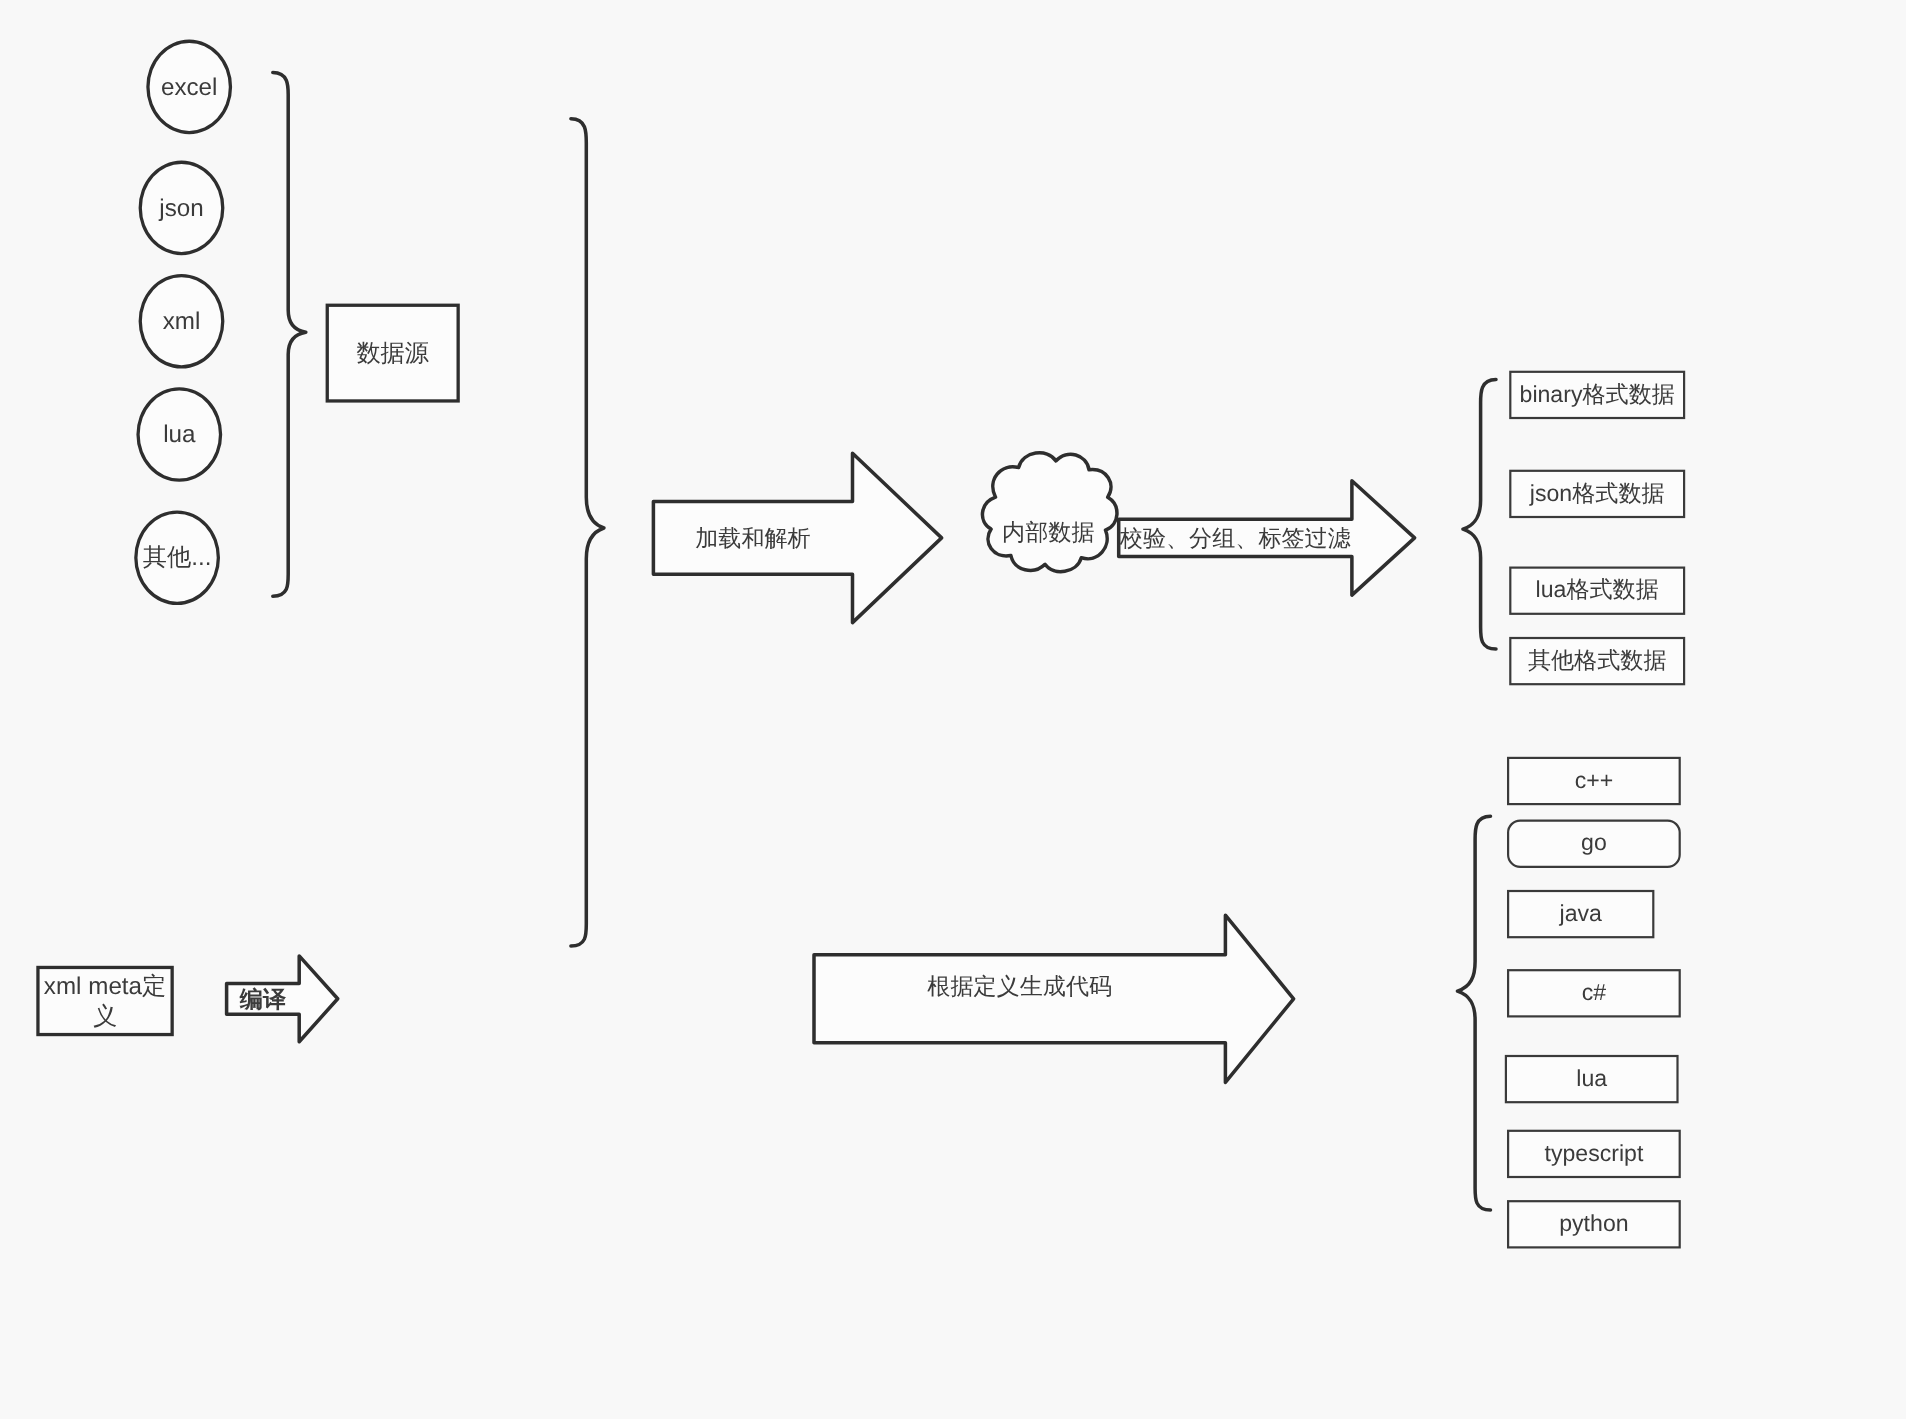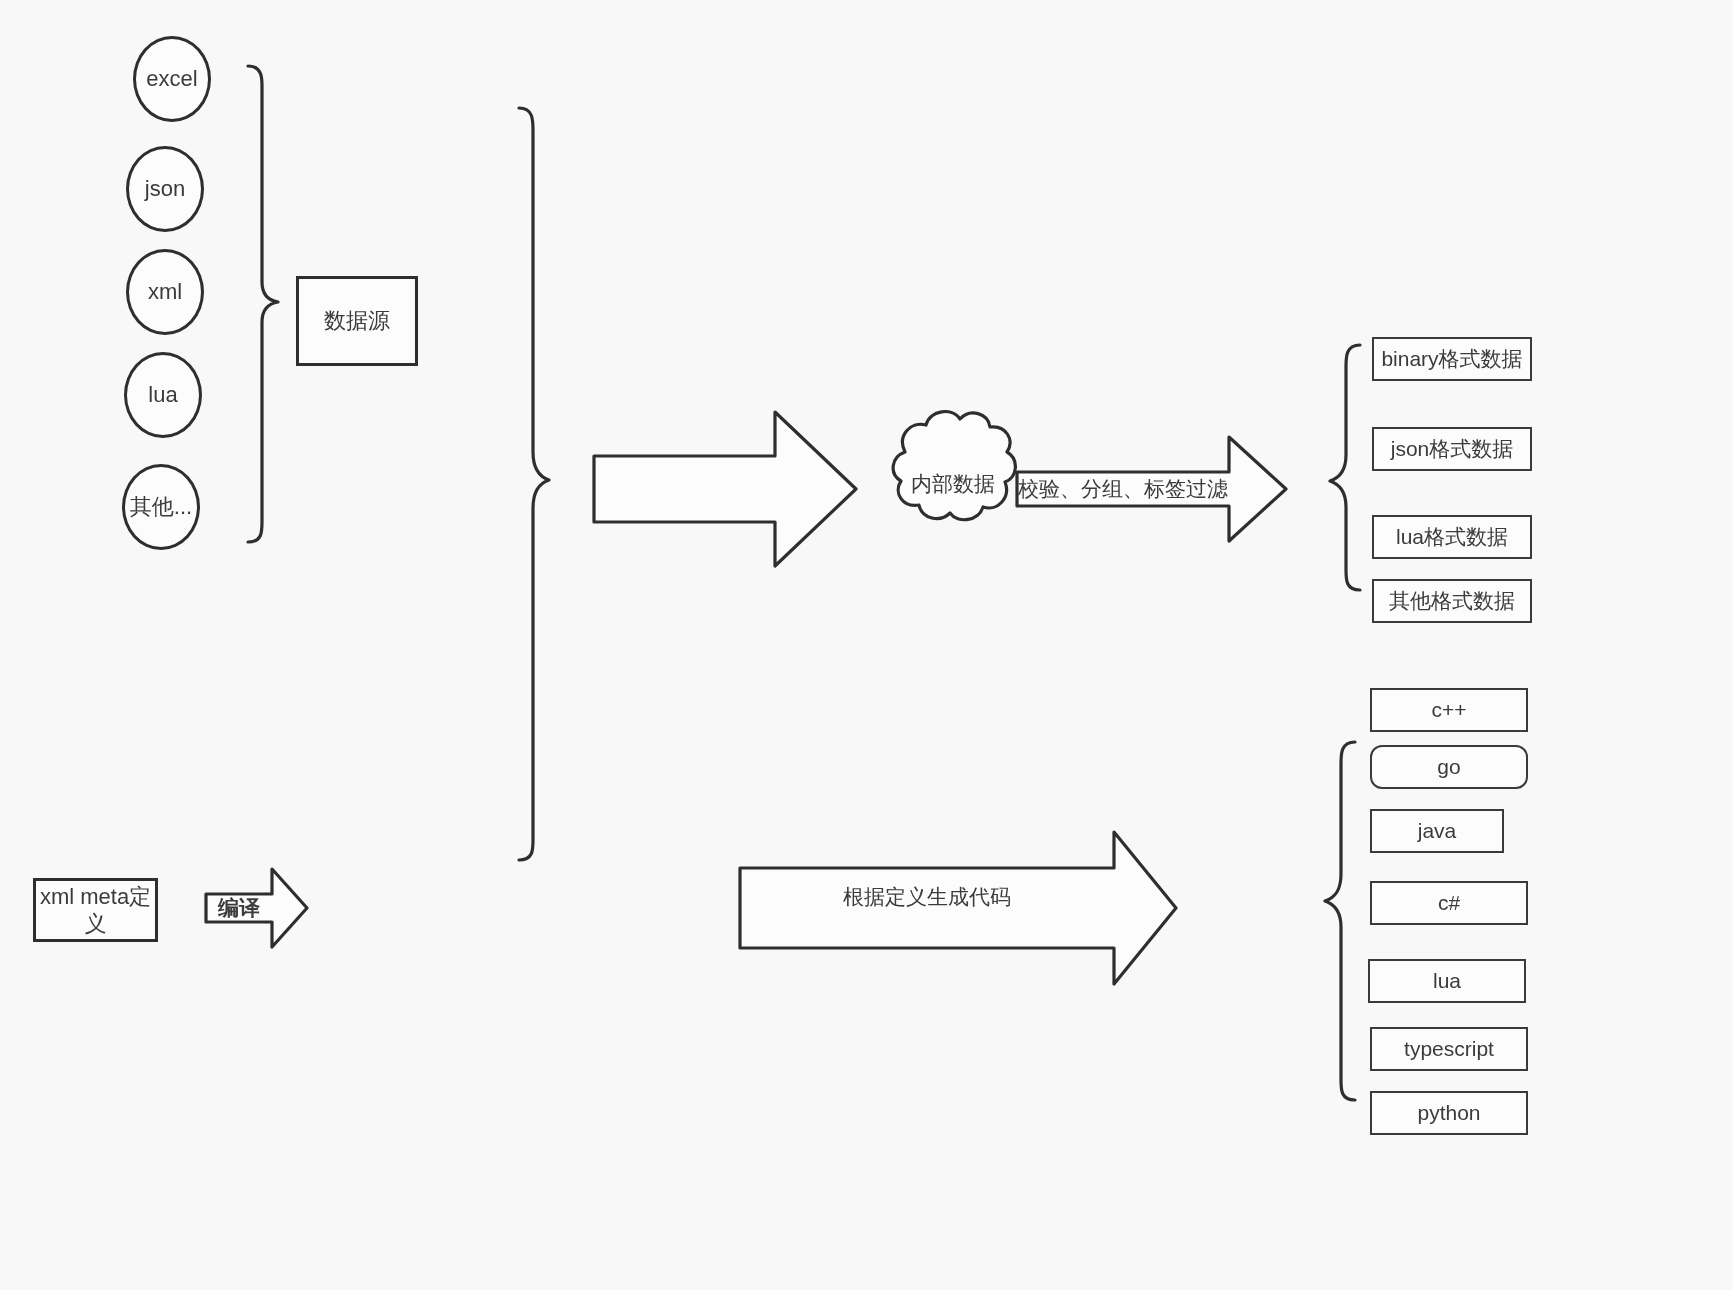--- a/index.html
+++ b/index.html
@@ -154,20 +154,21 @@
     <span>lua</span>
   </div>
   <div class="node ellipse" style="left:122px;top:464px;width:78px;height:86px;">
     <span>其他...</span>
   </div>
 
   <div class="node rect" style="left:296px;top:245px;width:122px;height:90px;margin-top:31px;">
     <span>数据源</span>
   </div>
 
+  <div class="arrow-label" style="left:594px;top:456px;width:181px;height:66px;">加载和解析</div>
 
   <div class="cloud-label" style="left:893px;top:466px;width:120px;height:36px;">内部数据</div>
 
   <div class="arrow-label" style="left:1017px;top:472px;width:212px;height:34px;">校验、分组、标签过滤</div>
 
   <div class="node rect-thin" style="left:1372px;top:337px;width:160px;height:44px;">
     <span>binary格式数据</span>
   </div>
   <div class="node rect-thin" style="left:1372px;top:427px;width:160px;height:44px;">
     <span>json格式数据</span>

